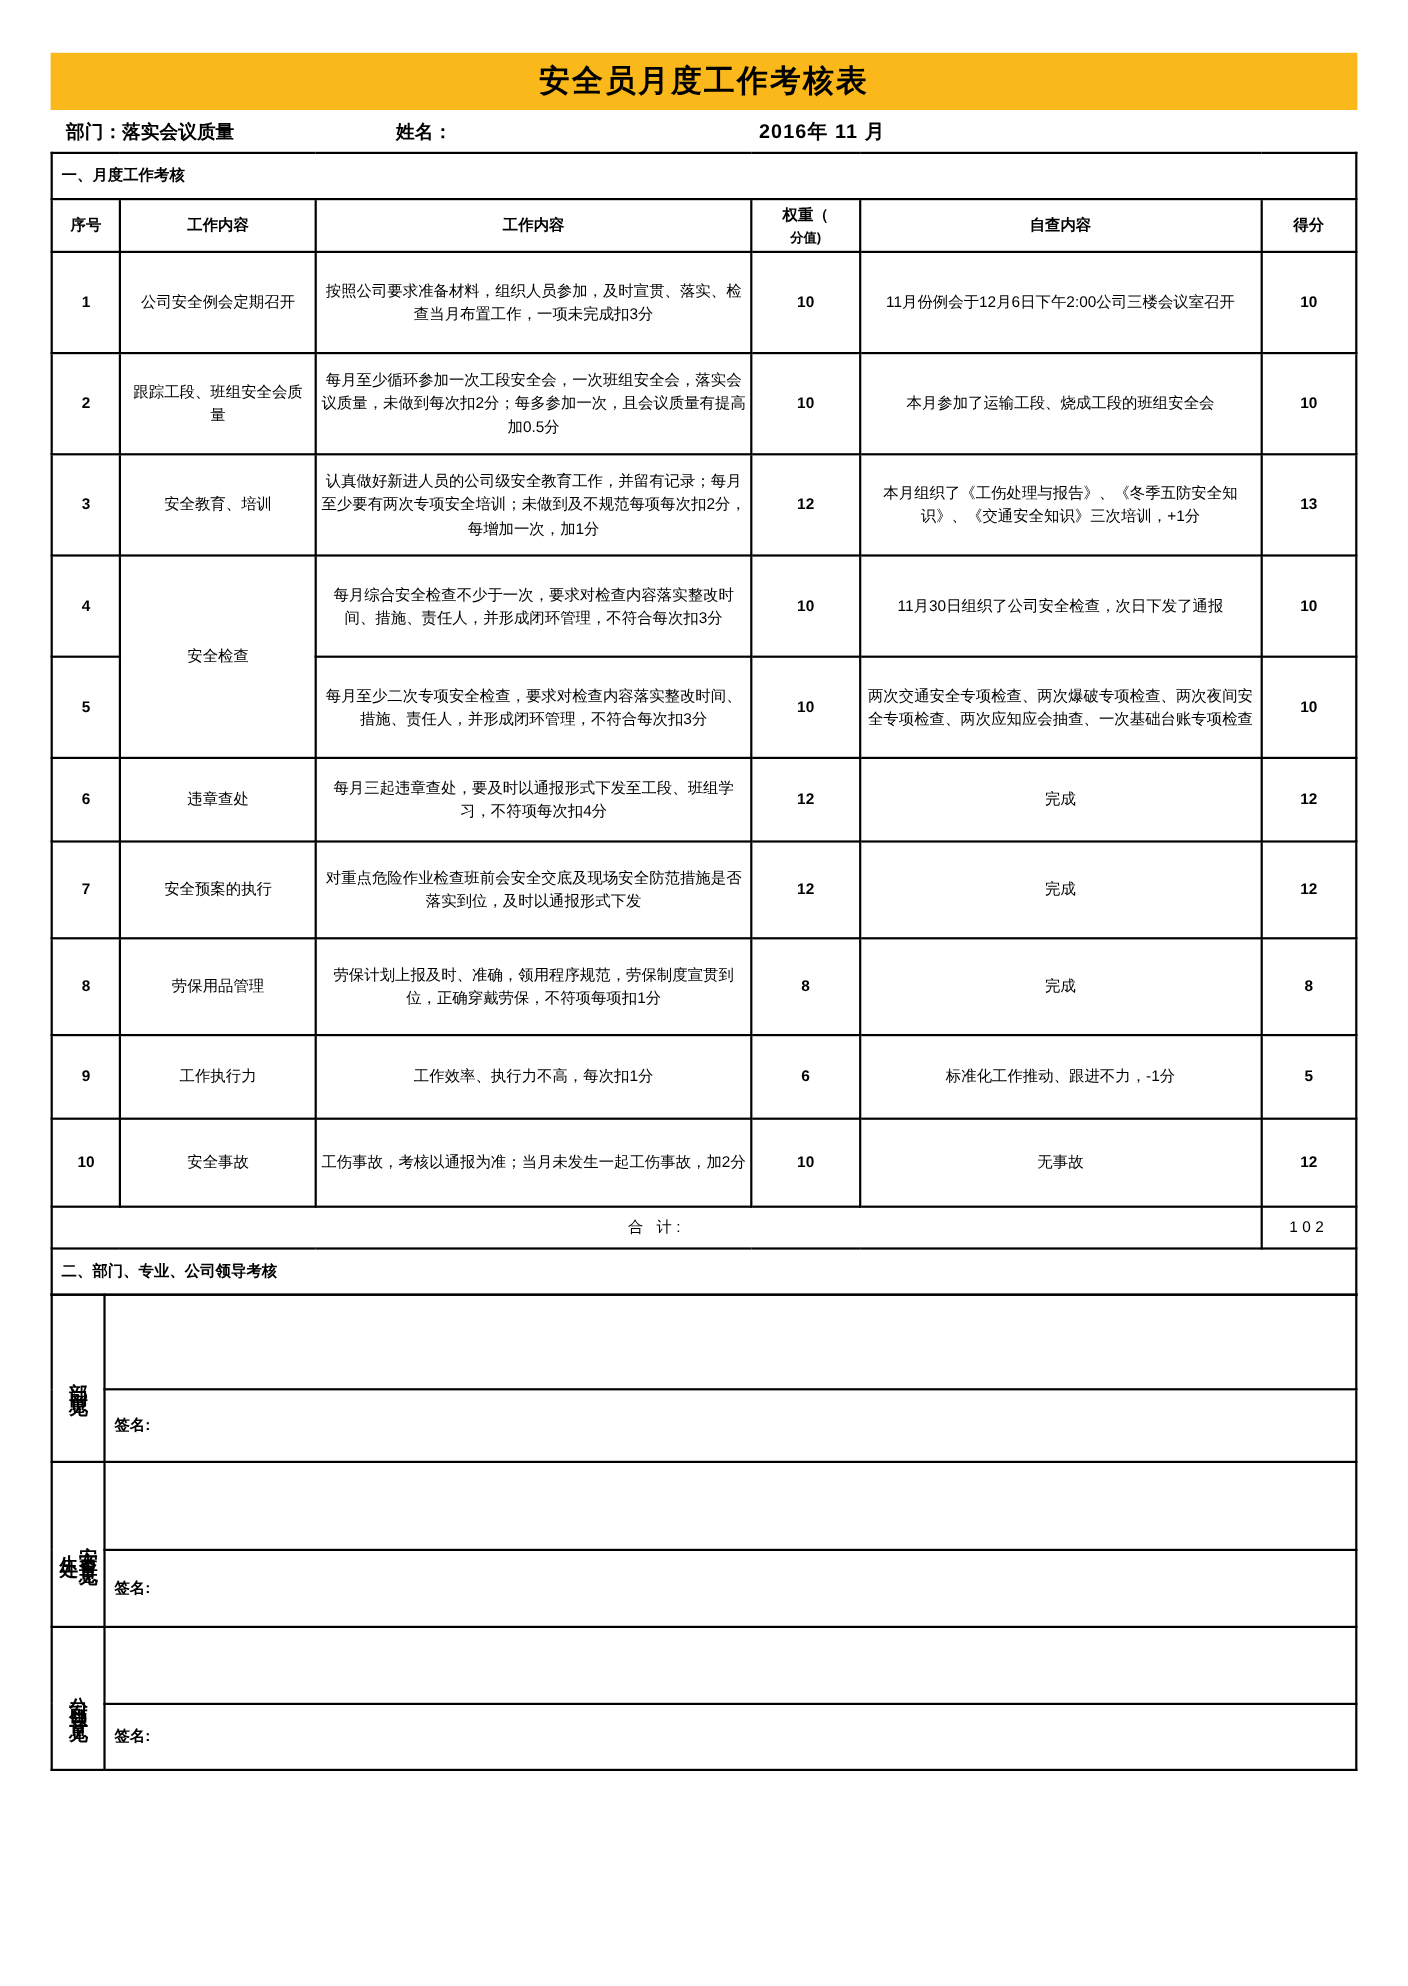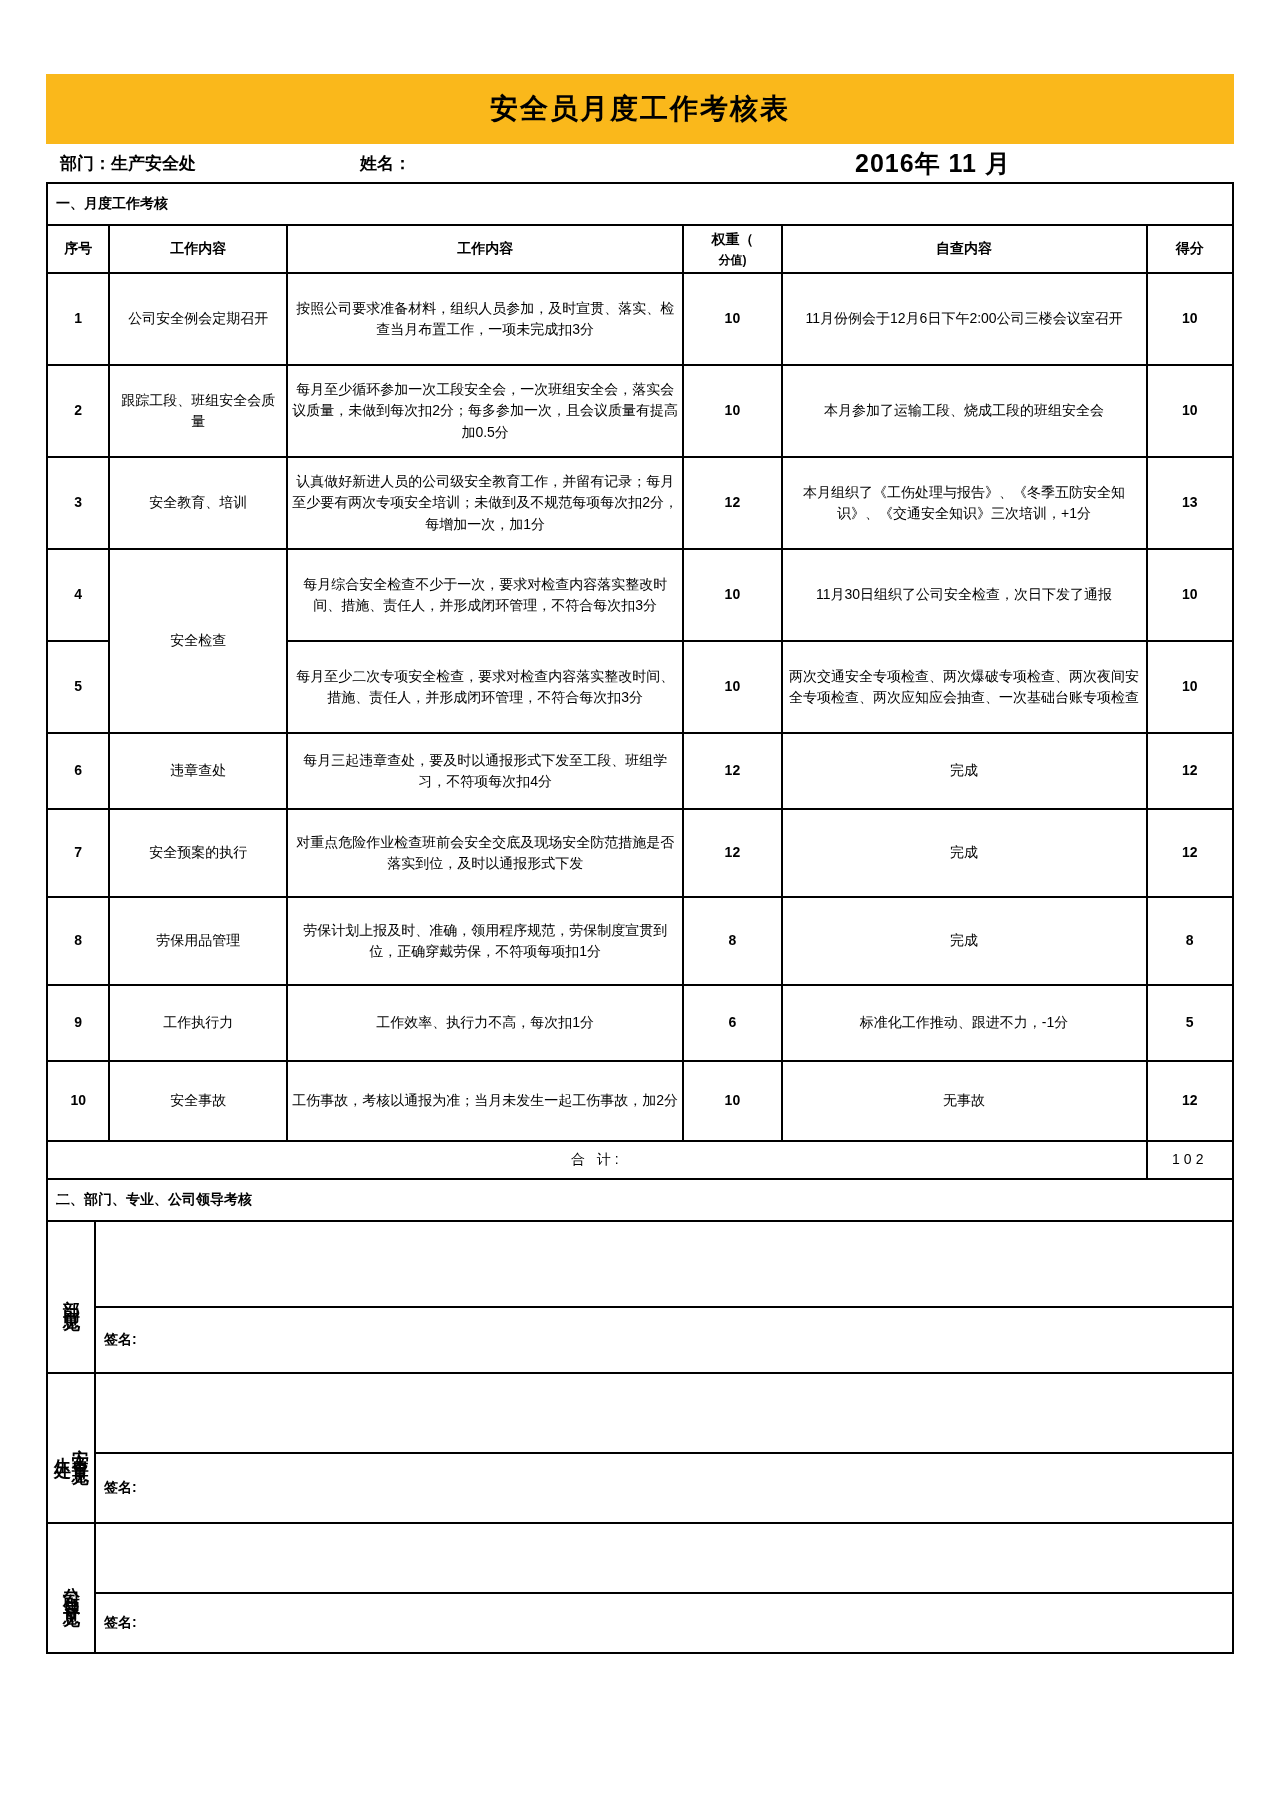--- a/index.html
+++ b/index.html
@@ -18,25 +18,24 @@
     position: relative;
     width: 1280px;
     height: 1805px;
     box-sizing: border-box;
     padding: 48px 46px 0 46px;
   }
 
   
   .title-banner {
     background: #FAB81B;
-    height: 70px;
+    height: 52px;
     display: flex;
     align-items: center;
     justify-content: center;
-    margin-top: 26px;
   }
   .title-banner .title-text {
     font-size: 28px;
     font-weight: bold;
     letter-spacing: 2px;
     color: #000;
   }
 
   
   .meta-row {
@@ -45,23 +44,23 @@
     height: 38px;
     font-size: 17px;
     font-weight: bold;
     padding: 0 12px 0 14px;
     box-sizing: border-box;
   }
   .meta-dept { width: 300px; }
   .meta-name { width: 330px; }
   .meta-date {
     flex: 1;
-    text-align: center;
+    text-align: left;
     padding-right: 46px;
-    font-size: 25px;
+    font-size: 18px;
     letter-spacing: 1px;
   }
 
   
   table.sheet {
     border-collapse: collapse;
     width: 100%;
     table-layout: fixed;
     padding-left: 15px;
   }
@@ -163,21 +162,21 @@
 <body>
 
 <div class="page">
 
   <div class="title-banner" style="background: rgb(250, 184, 27);">
     <span class="title-text">安全员月度工作考核表</span>
   </div>
 
   <div class="meta-row">
     <span class="meta-dept">
-      <span>部门：</span><span>生产安全处</span>
+      <span>部门：</span><span>落实会议质量</span>
     </span>
     <span class="meta-name">
       <span>姓名：</span><span></span>
     </span>
     <span class="meta-date">2016年  11  月</span>
   </div>
 
   <table class="sheet">
     <colgroup>
       <col class="col-no">

